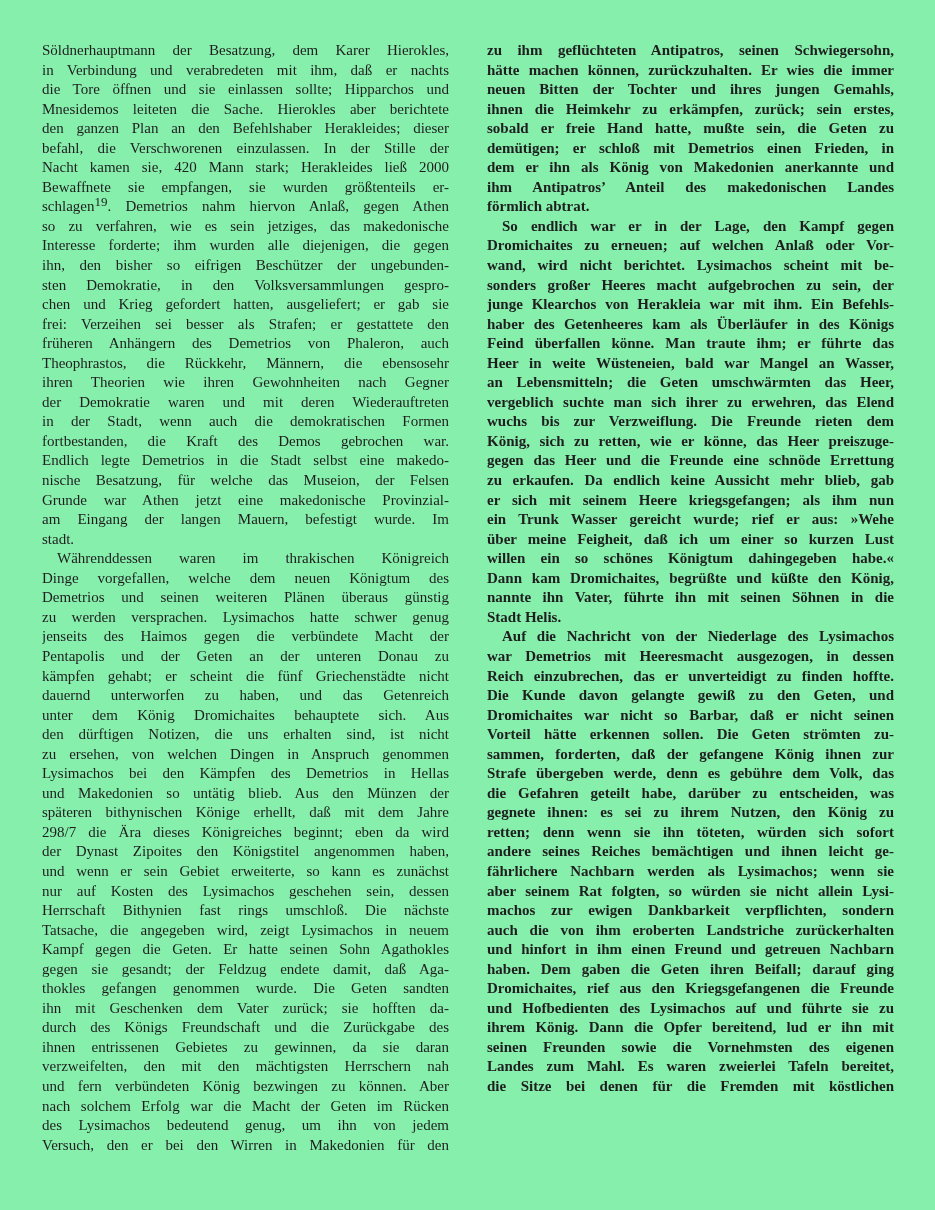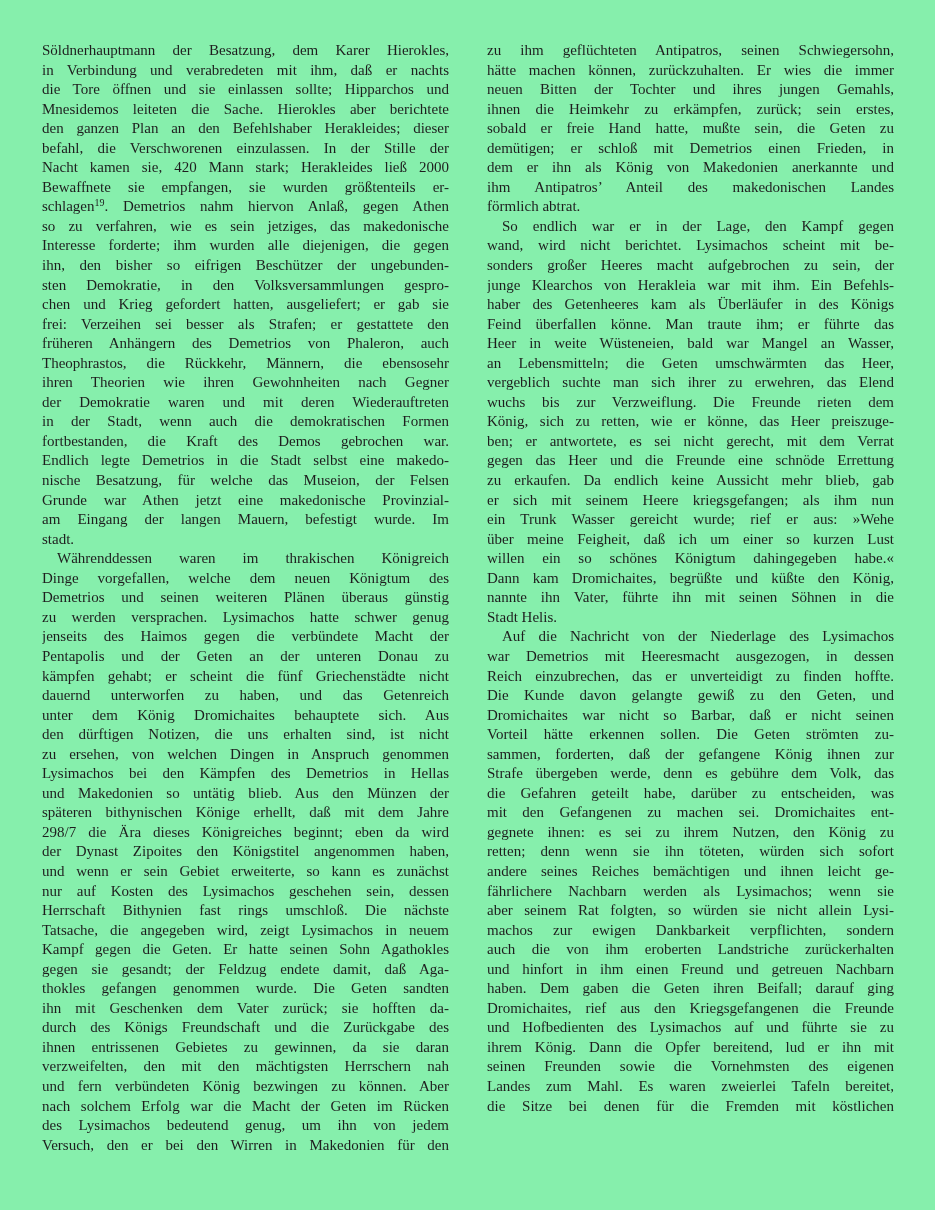--- a/index.html
+++ b/index.html
@@ -13,31 +13,31 @@
     overflow: hidden;
   }
   .col {
     position: absolute;
     top: 41px;
     width: 407px;
     font-size: 15px;
     line-height: 19.55px;
   }
   .col-left  { left: 42px; }
-  .col-right { left: 487px; }
+  .col-right { left: 487px; font-weight: bold; }
   .line {
     height: 19.55px;
     overflow: hidden;
     text-align: justify;
     text-align-last: justify;
   }
   .line.par-end { text-align-last: left; }
   .line.indent  { text-indent: 15px; }
   sup.fnref {
-    font-size: 10px;
+    font-size: 13px;
     line-height: 0;
     vertical-align: baseline;
     position: relative;
     top: -5.5px;
   }
   .page-number {
     position: absolute;
     left: 43px;
     top: 1215px;
     font-size: 13px;
@@ -112,50 +112,49 @@
       <div class="line">zu ihm geflüchteten Antipatros, seinen Schwiegersohn,</div>
       <div class="line">hätte machen können, zurückzuhalten. Er wies die immer</div>
       <div class="line">neuen Bitten der Tochter und ihres jungen Gemahls,</div>
       <div class="line">ihnen die Heimkehr zu erkämpfen, zurück; sein erstes,</div>
       <div class="line">sobald er freie Hand hatte, mußte sein, die Geten zu</div>
       <div class="line">demütigen; er schloß mit Demetrios einen Frieden, in</div>
       <div class="line">dem er ihn als König von Makedonien anerkannte und</div>
       <div class="line">ihm Antipatros’ Anteil des makedonischen Landes</div>
       <div class="line par-end">förmlich abtrat.</div>
       <div class="line indent">So endlich war er in der Lage, den Kampf gegen</div>
+      <div class="line">Dromichaites zu erneuen; auf welchen Anlaß oder Vor-</div>
       <div class="line">wand, wird nicht berichtet. Lysimachos scheint mit be-</div>
       <div class="line">sonders großer Heeres macht aufgebrochen zu sein, der</div>
       <div class="line">junge Klearchos von Herakleia war mit ihm. Ein Befehls-</div>
       <div class="line">haber des Getenheeres kam als Überläufer in des Königs</div>
       <div class="line">Feind überfallen könne. Man traute ihm; er führte das</div>
       <div class="line">Heer in weite Wüsteneien, bald war Mangel an Wasser,</div>
       <div class="line">an Lebensmitteln; die Geten umschwärmten das Heer,</div>
       <div class="line">vergeblich suchte man sich ihrer zu erwehren, das Elend</div>
       <div class="line">wuchs bis zur Verzweiflung. Die Freunde rieten dem</div>
       <div class="line">König, sich zu retten, wie er könne, das Heer preiszuge-</div>
-      <div class="line">ben; er antwortete, es sei nicht gerecht, mit dem Verrat</div>
       <div class="line">gegen das Heer und die Freunde eine schnöde Errettung</div>
       <div class="line">zu erkaufen. Da endlich keine Aussicht mehr blieb, gab</div>
       <div class="line">er sich mit seinem Heere kriegsgefangen; als ihm nun</div>
       <div class="line">ein Trunk Wasser gereicht wurde; rief er aus: »Wehe</div>
       <div class="line">über meine Feigheit, daß ich um einer so kurzen Lust</div>
       <div class="line">willen ein so schönes Königtum dahingegeben habe.«</div>
       <div class="line">Dann kam Dromichaites, begrüßte und küßte den König,</div>
       <div class="line">nannte ihn Vater, führte ihn mit seinen Söhnen in die</div>
       <div class="line par-end">Stadt Helis.</div>
       <div class="line indent">Auf die Nachricht von der Niederlage des Lysimachos</div>
       <div class="line">war Demetrios mit Heeresmacht ausgezogen, in dessen</div>
       <div class="line">Reich einzubrechen, das er unverteidigt zu finden hoffte.</div>
       <div class="line">Die Kunde davon gelangte gewiß zu den Geten, und</div>
       <div class="line">Dromichaites war nicht so Barbar, daß er nicht seinen</div>
       <div class="line">Vorteil hätte erkennen sollen. Die Geten strömten zu-</div>
       <div class="line">sammen, forderten, daß der gefangene König ihnen zur</div>
       <div class="line">Strafe übergeben werde, denn es gebühre dem Volk, das</div>
       <div class="line">die Gefahren geteilt habe, darüber zu entscheiden, was</div>
-      <div class="line">mit den Gefangenen zu machen sei. Dromichaites ent-</div>
       <div class="line">gegnete ihnen: es sei zu ihrem Nutzen, den König zu</div>
       <div class="line">retten; denn wenn sie ihn töteten, würden sich sofort</div>
       <div class="line">andere seines Reiches bemächtigen und ihnen leicht ge-</div>
       <div class="line">fährlichere Nachbarn werden als Lysimachos; wenn sie</div>
       <div class="line">aber seinem Rat folgten, so würden sie nicht allein Lysi-</div>
       <div class="line">machos zur ewigen Dankbarkeit verpflichten, sondern</div>
       <div class="line">auch die von ihm eroberten Landstriche zurückerhalten</div>
       <div class="line">und hinfort in ihm einen Freund und getreuen Nachbarn</div>
       <div class="line">haben. Dem gaben die Geten ihren Beifall; darauf ging</div>
       <div class="line">Dromichaites, rief aus den Kriegsgefangenen die Freunde</div>

